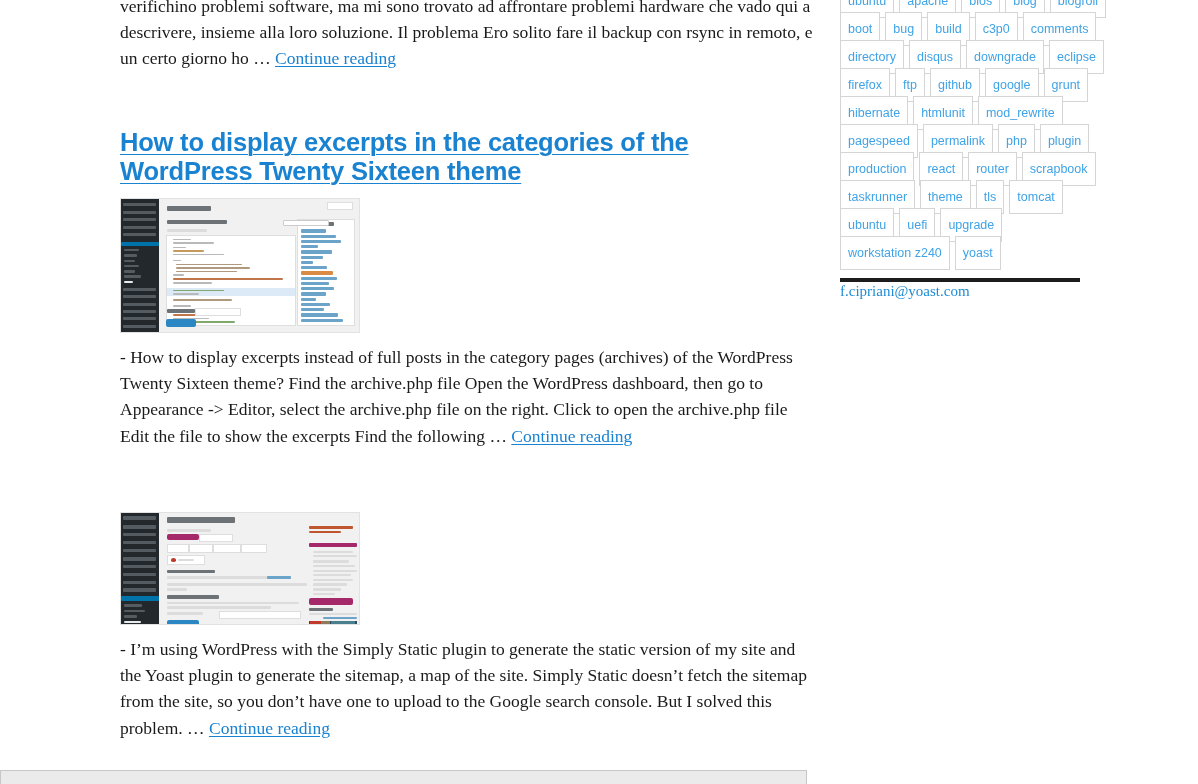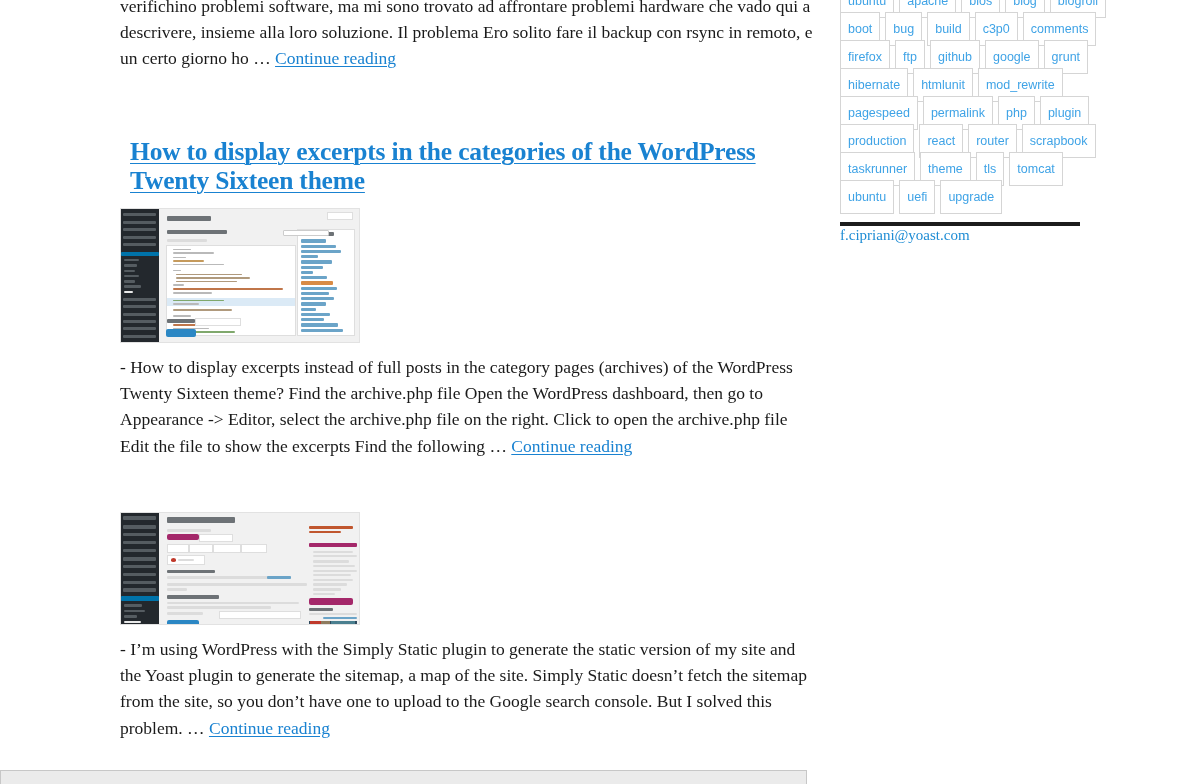--- a/index.html
+++ b/index.html
@@ -46,22 +46,22 @@
 
   .entry-first {
     position: absolute;
     left: 0;
     top: -7px;
     width: 700px;
   }
 
   
   .entry-title {
-    margin: 10px;
-    font-family: Liberation Serif, serif;
+    margin: 0;
+    font-family: Liberation Sans, sans-serif;
     font-weight: bold;
     font-size: 25.5px;
     line-height: 28.5px;
     letter-spacing: -0.2px;
   }
   .entry-title a {
     color: #1982d1;
     text-decoration: underline;
     text-underline-offset: 3px;
     text-decoration-thickness: 1px;
@@ -385,20 +385,26 @@
           <a class="tag" href="#">blogroll</a>
         </div>
         <div class="tag-row">
           <a class="tag" href="#">boot</a>
           <a class="tag" href="#">bug</a>
           <a class="tag" href="#">build</a>
           <a class="tag" href="#">c3p0</a>
           <a class="tag" href="#">comments</a>
         </div>
         <div class="tag-row">
+          <a class="tag" href="#">directory</a>
+          <a class="tag" href="#">disqus</a>
+          <a class="tag" href="#">downgrade</a>
+          <a class="tag" href="#">eclipse</a>
+        </div>
+        <div class="tag-row">
           <a class="tag" href="#">firefox</a>
           <a class="tag" href="#">ftp</a>
           <a class="tag" href="#">github</a>
           <a class="tag" href="#">google</a>
           <a class="tag" href="#">grunt</a>
         </div>
         <div class="tag-row">
           <a class="tag" href="#">hibernate</a>
           <a class="tag" href="#">htmlunit</a>
           <a class="tag" href="#">mod_rewrite</a>
@@ -419,20 +425,24 @@
           <a class="tag" href="#">taskrunner</a>
           <a class="tag" href="#">theme</a>
           <a class="tag" href="#">tls</a>
           <a class="tag" href="#">tomcat</a>
         </div>
         <div class="tag-row">
           <a class="tag" href="#">ubuntu</a>
           <a class="tag" href="#">uefi</a>
           <a class="tag" href="#">upgrade</a>
         </div>
+        <div class="tag-row">
+          <a class="tag" href="#">workstation z240</a>
+          <a class="tag" href="#">yoast</a>
+        </div>
       </div>
 
     <div class="sb-divider"></div>
 
     <a class="sb-email" href="#">f.cipriani@yoast.com</a>
   </div>
 
   <div class="sticky-box">
     <div class="peek">How to remove the ads from your site</div>
   </div>

